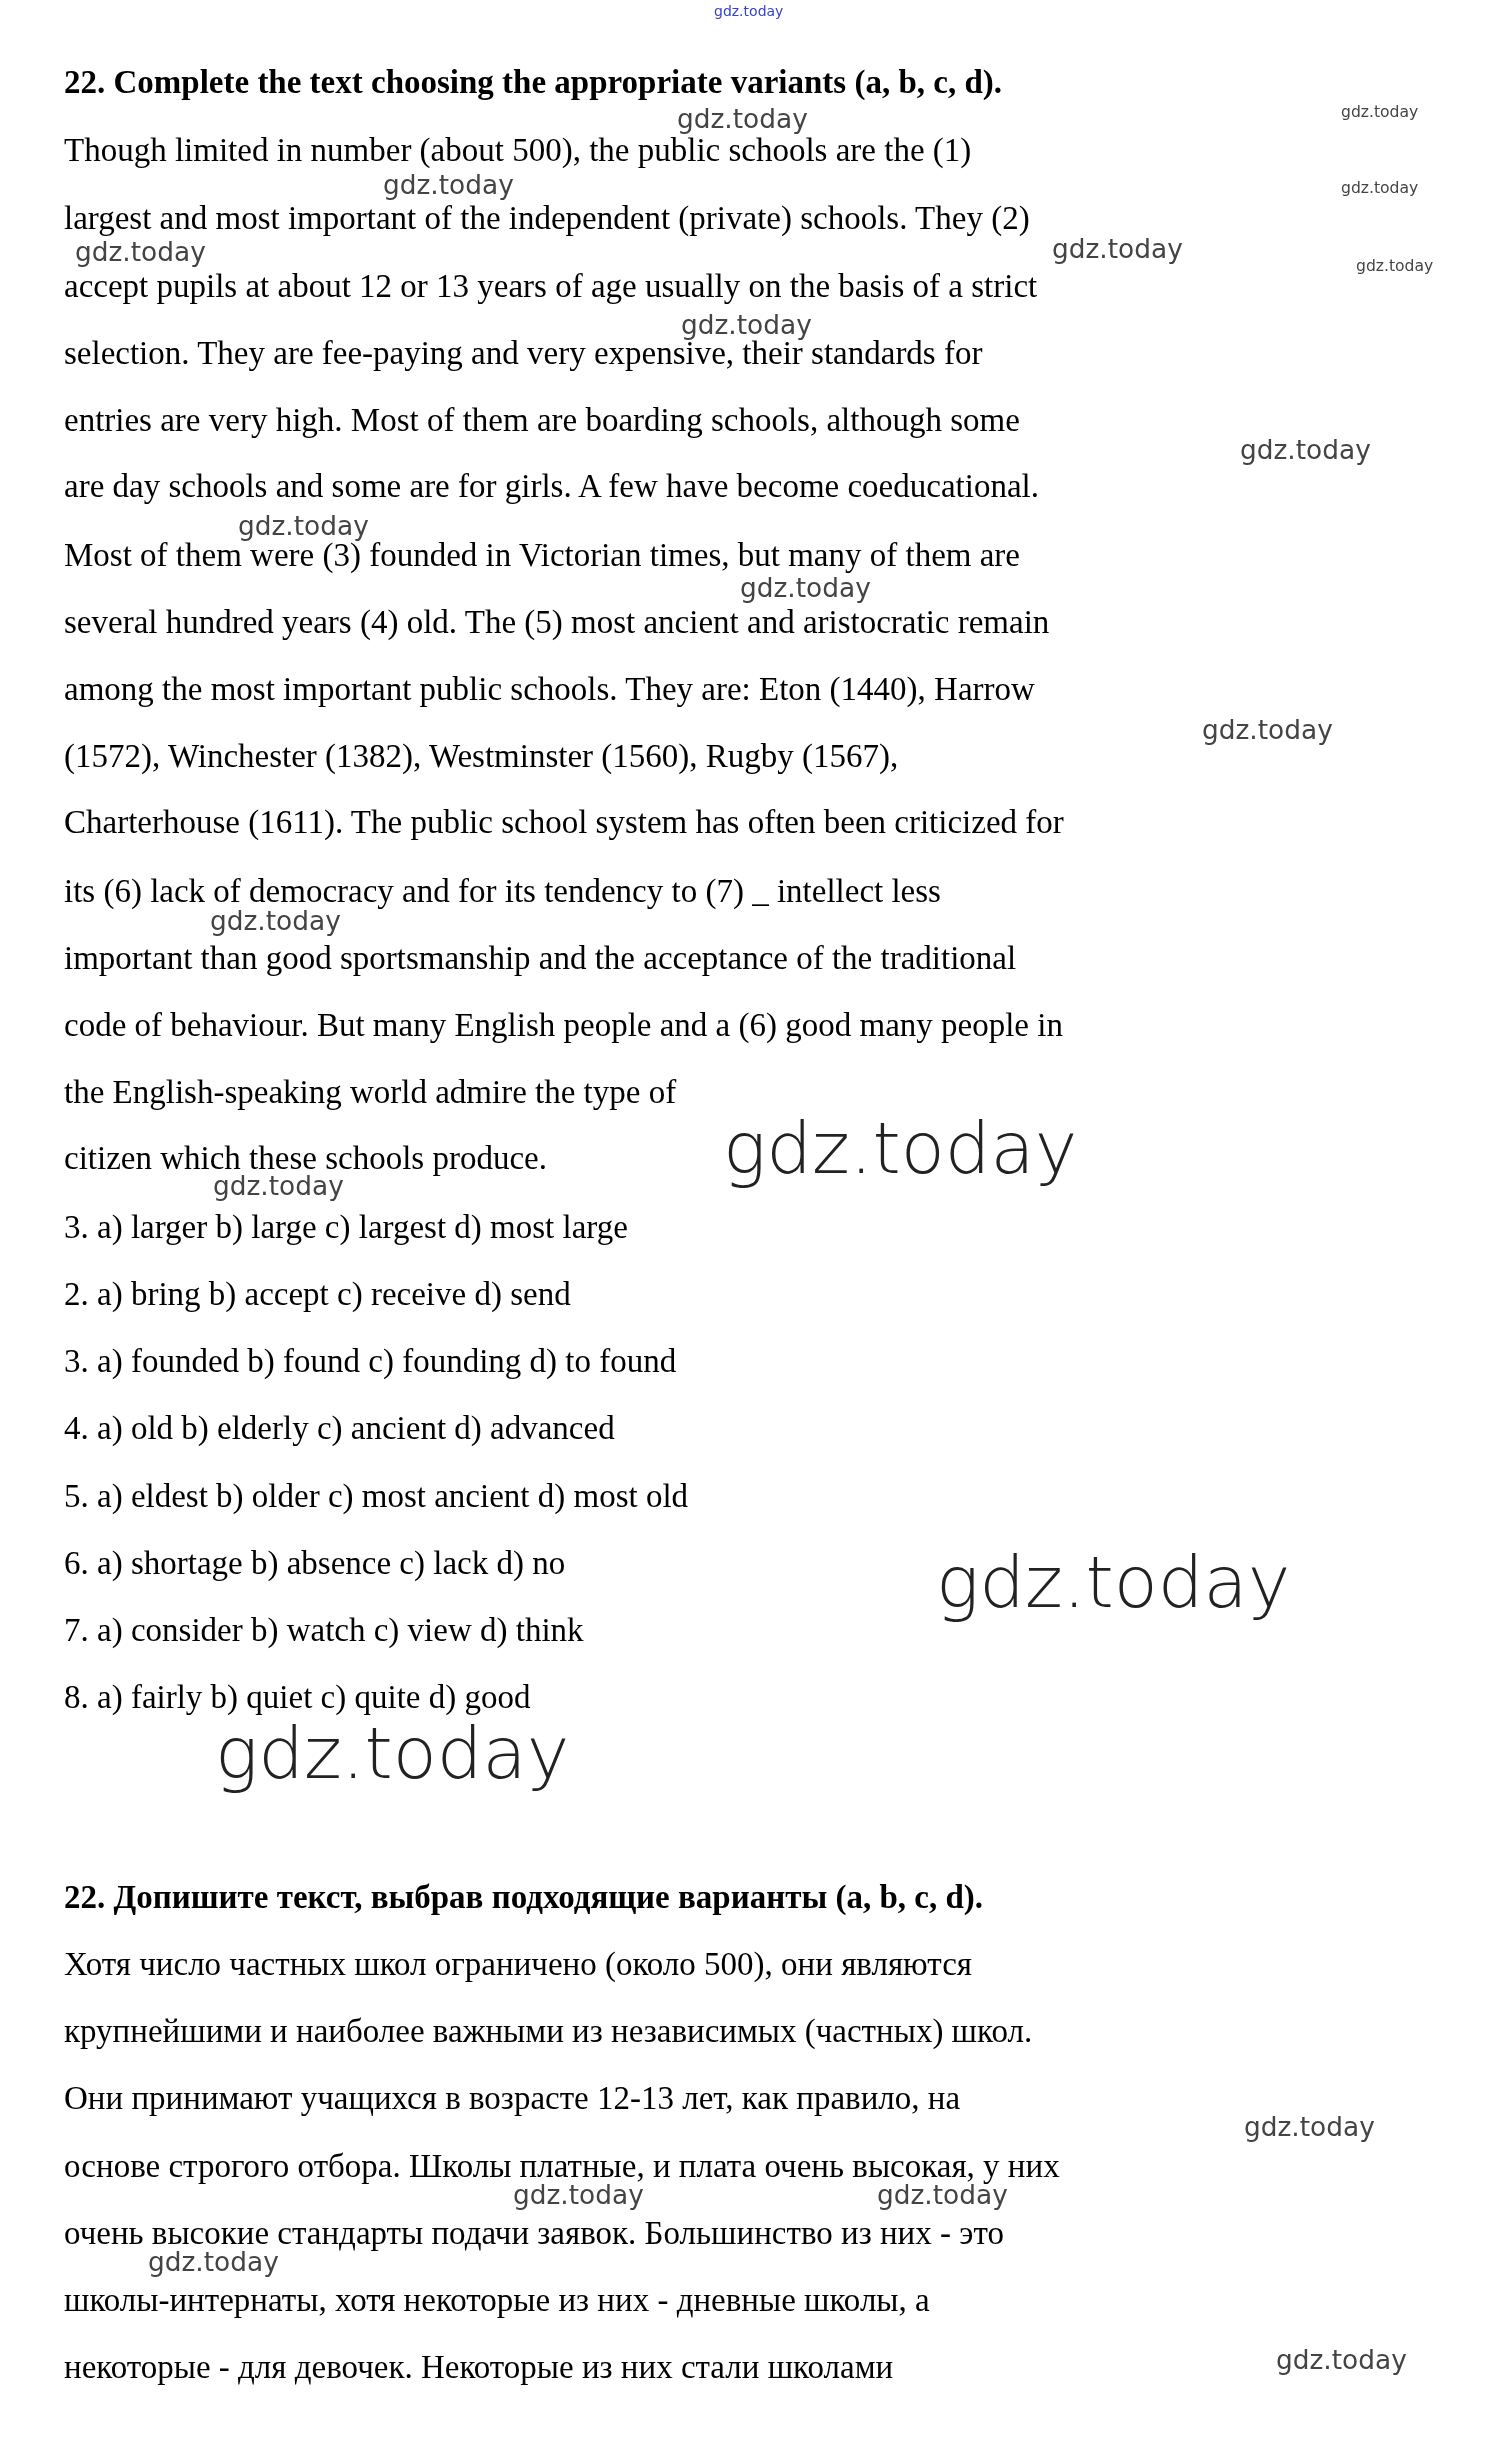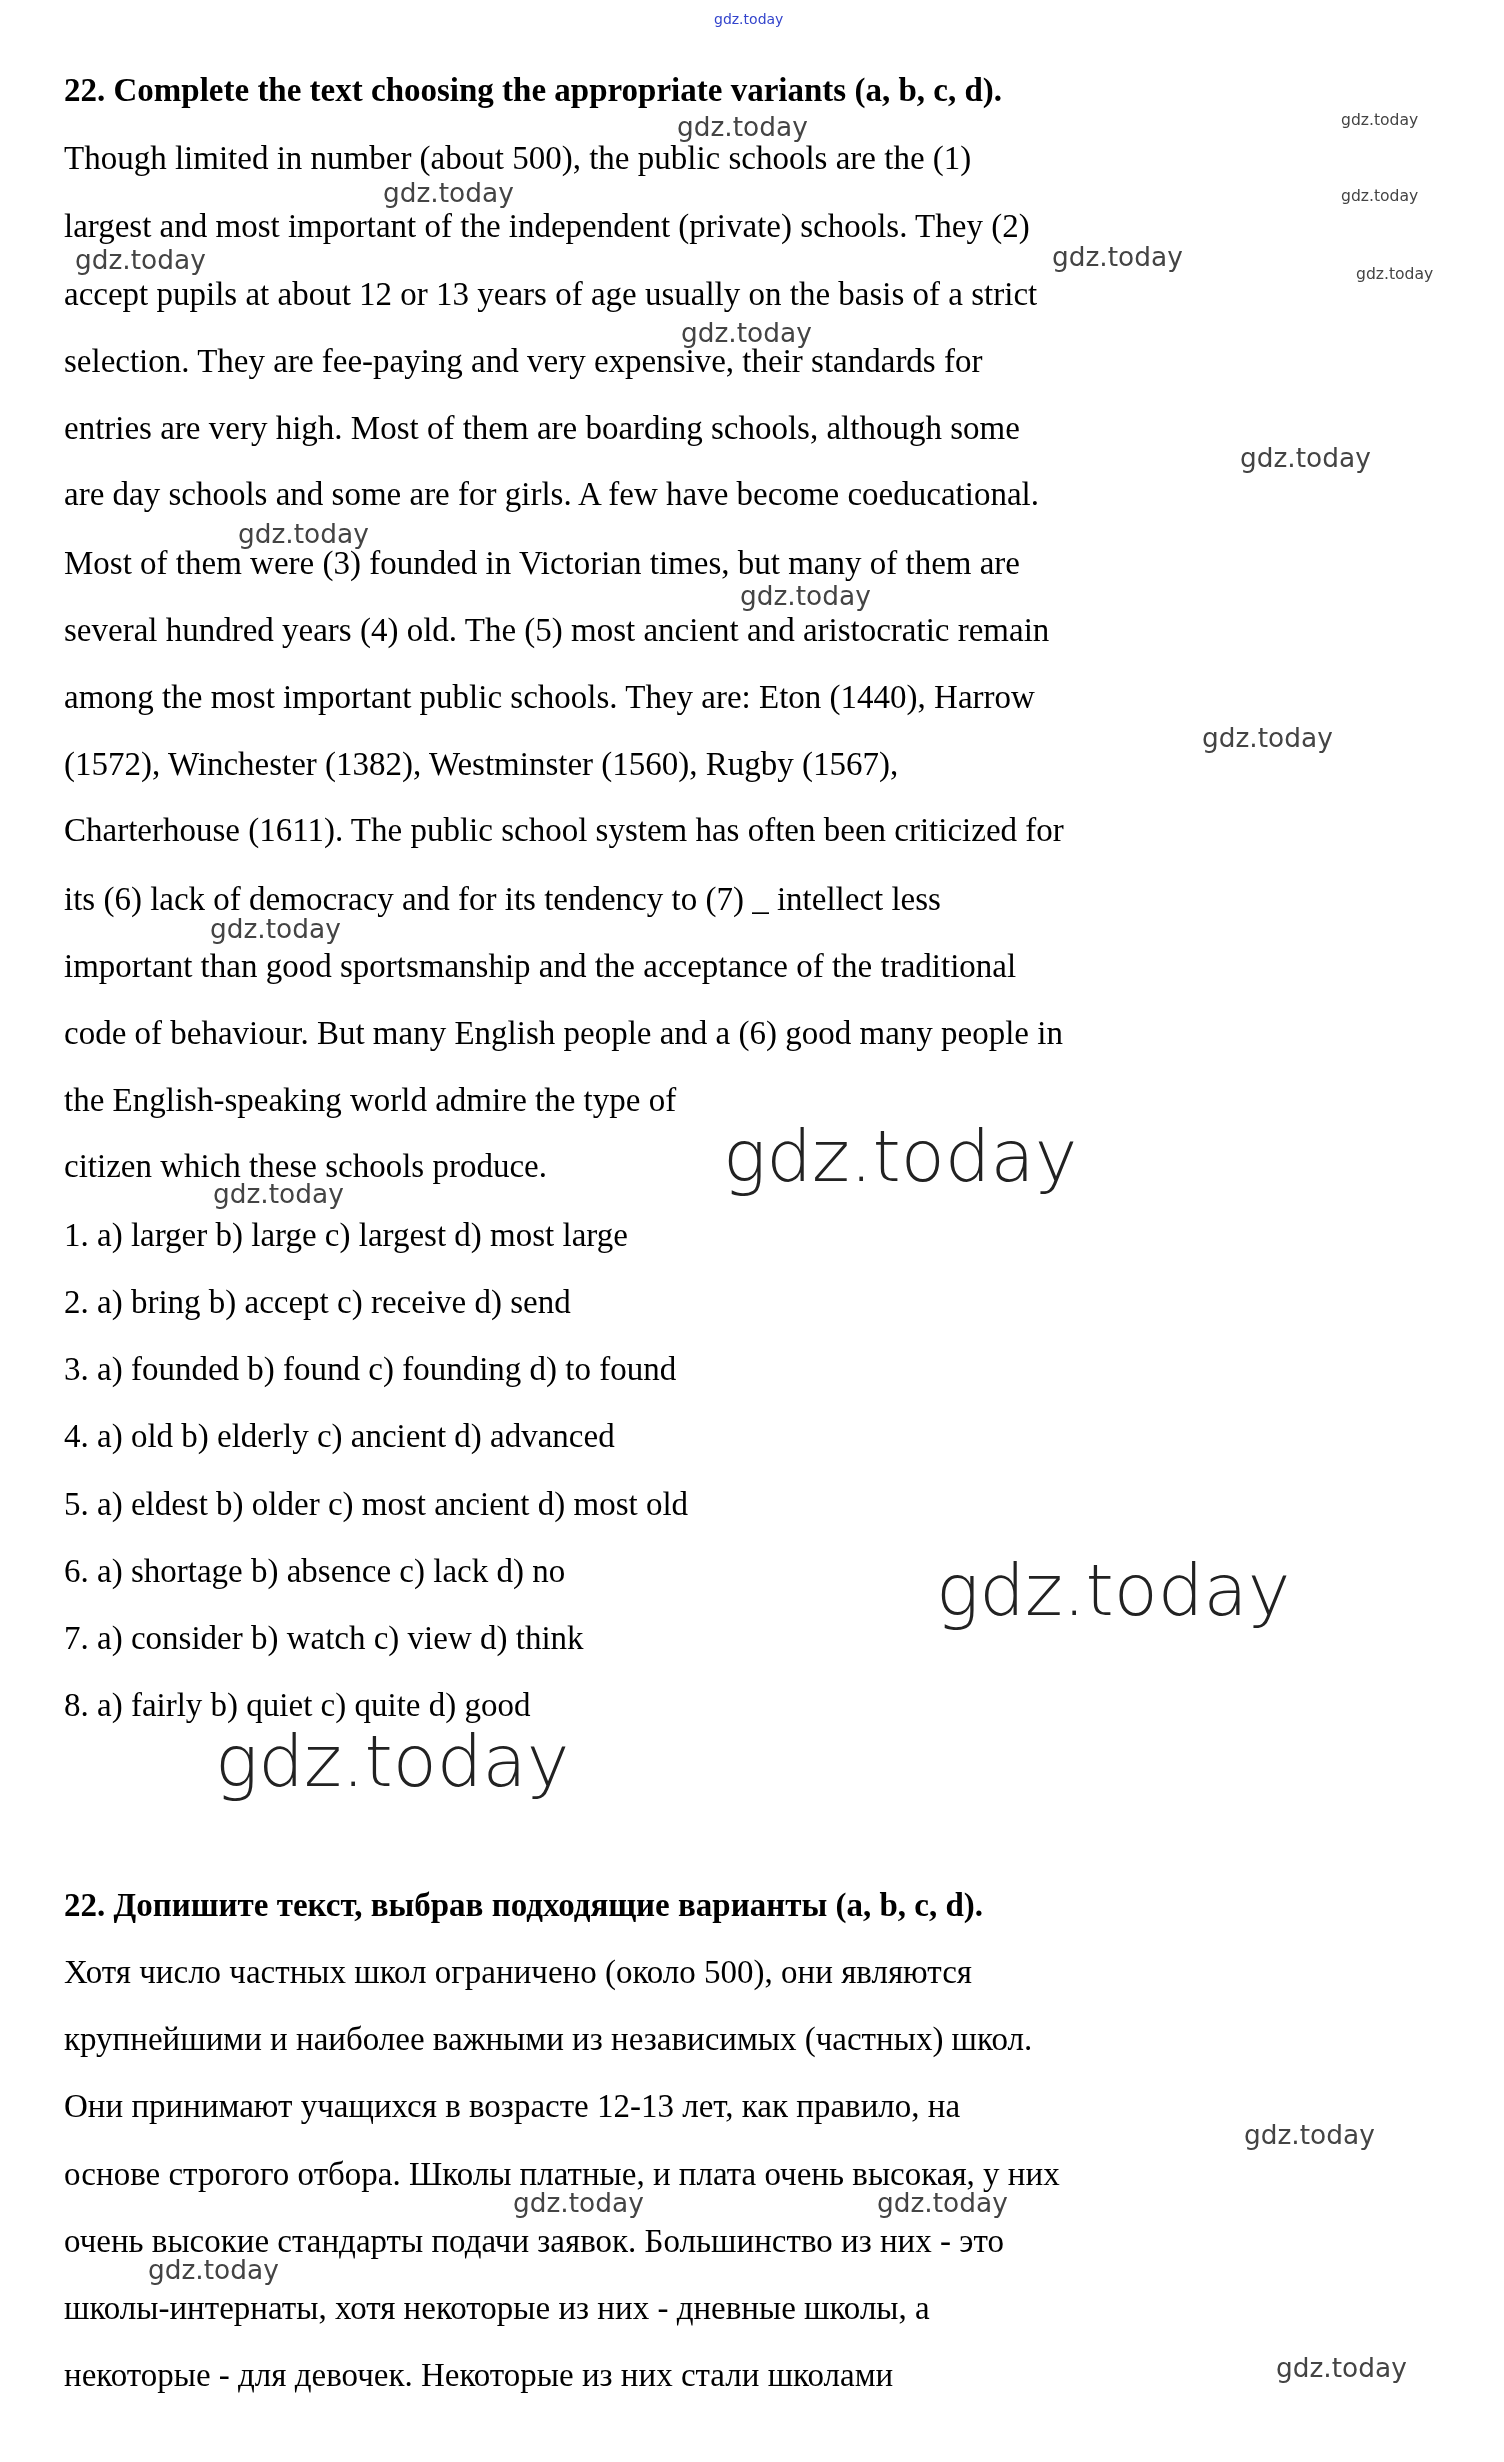--- a/index.html
+++ b/index.html
@@ -1,18 +1,18 @@
 <!DOCTYPE html>
 <html style="font-size:12.4px"><head>
 <meta charset="utf-8">
 <style>
   html, body { margin: 0; padding: 0; background: #ffffff; }
   body { width: 1504px; height: 2462px; position: relative; overflow: hidden;
          font-family: "Liberation Serif", "DejaVu Serif", serif; color: #000; }
-  .page { position: absolute; left: 0; top: 11px; width: 1504px; height: 1737px; }
+  .page { position: absolute; left: 0; top: 3px; width: 1504px; height: 1737px; }
   .line { position: absolute; left: 64px; font-size: 33px; line-height: 47px; white-space: nowrap; }
   .bold { font-weight: bold; }
   .wm { position: absolute; font-family: "DejaVu Sans", sans-serif; color: #444; white-space: nowrap; }
   .wm-top { color: #3344cc; font-size: 14px; }
   .wm-s { font-size: 26.4px; }
   .wm-xs { font-size: 15.6px; }
   .wm-l { font-size: 72px; color: #222; font-weight: 300; }
 </style>
 </head>
 <body>
@@ -34,21 +34,21 @@
     <div class="line" style="top:663px;">among the most important public schools. They are: Eton (1440), Harrow</div>
     <div class="line" style="top:730px;">(1572), Winchester (1382), Westminster (1560), Rugby (1567),</div>
     <div class="line" style="top:796px;">Charterhouse (1611). The public school system has often been criticized for</div>
     <div class="line" style="top:865px;">its (6) lack of democracy and for its tendency to (7) _ intellect less</div>
     <div class="line" style="top:932px;">important than good sportsmanship and the acceptance of the traditional</div>
     <div class="line" style="top:999px;">code of behaviour. But many English people and a (6) good many people in</div>
     <div class="line" style="top:1066px;">the English-speaking world admire the type of</div>
     <div class="line" style="top:1132px;">citizen which these schools produce.</div>
 
     <div>
-      <div class="line" style="top:1201px;">1. a) larger b) large c) largest d) most large</div>
+      <div class="line" style="top:1201px;">3. a) larger b) large c) largest d) most large</div>
       <div class="line" style="top:1268px;">2. a) bring b) accept c) receive d) send</div>
       <div class="line" style="top:1335px;">3. a) founded b) found c) founding d) to found</div>
       <div class="line" style="top:1402px;">4. a) old b) elderly c) ancient d) advanced</div>
       <div class="line" style="top:1470px;text-align:right;">5. a) eldest b) older c) most ancient d) most old</div>
       <div class="line" style="top:1537px;">6. a) shortage b) absence c) lack d) no</div>
       <div class="line" style="top:1604px;">7. a) consider b) watch c) view d) think</div>
       <div class="line" style="top:1671px;">8. a) fairly b) quiet c) quite d) good</div>
     </div>
   </div>
 

